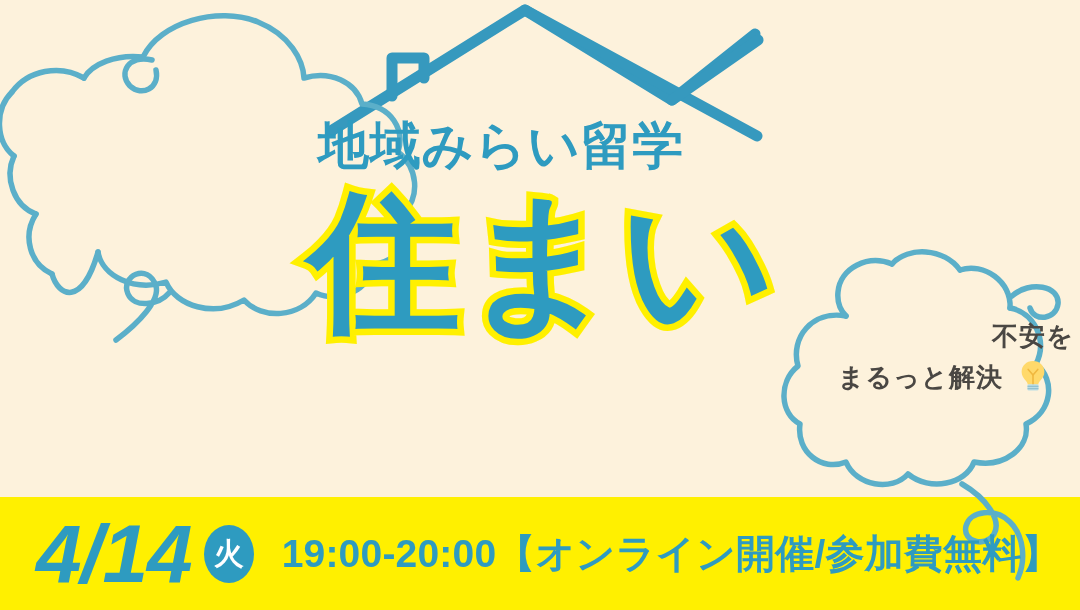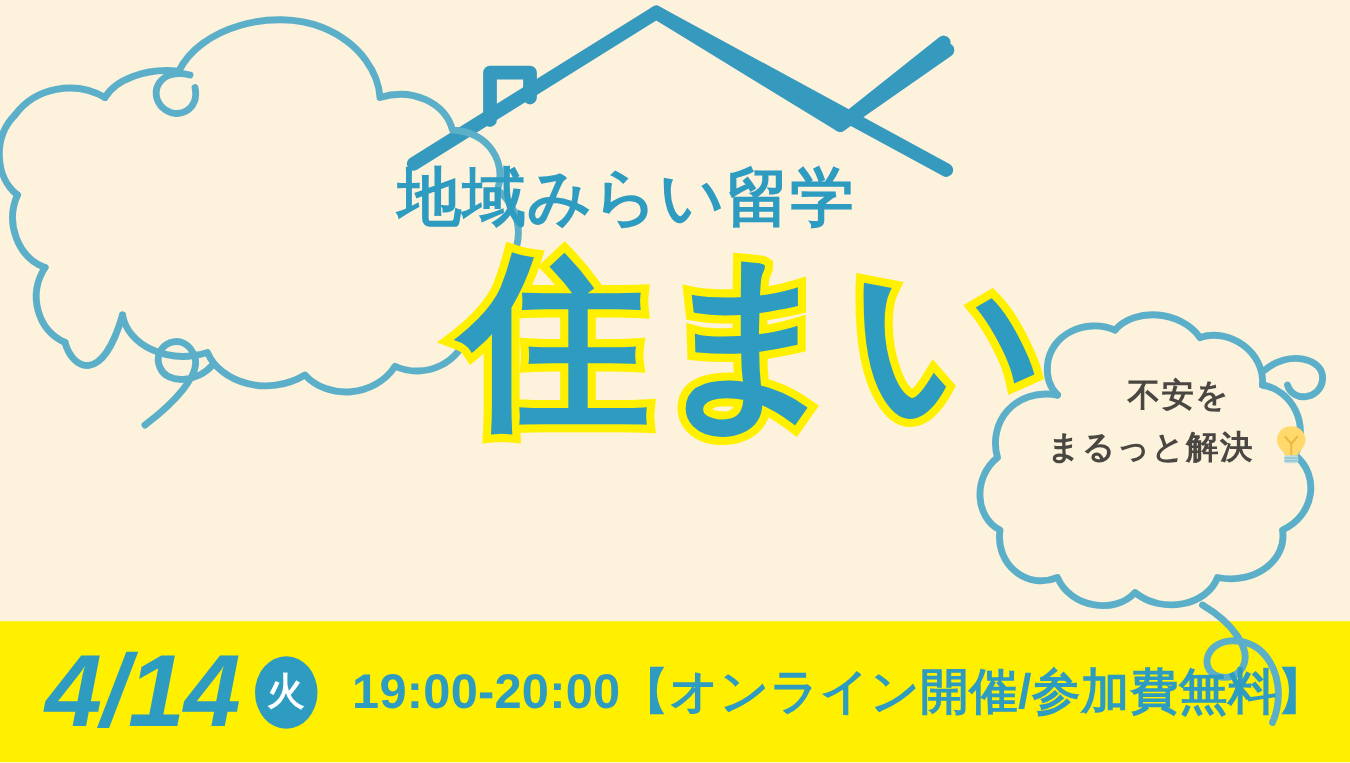--- a/index.html
+++ b/index.html
@@ -47,45 +47,45 @@
     line-height: 1.52;
     letter-spacing: 0.055em;
     text-align: left;
   }
   .bubble-left-text .ln { display: block; white-space: nowrap; }
 
   
   .bubble-right-text {
     position: absolute;
     left: 812px;
-    top: 296px;
+    top: 316px;
     width: 262px;
     color: #4A4743;
     font-size: 26px;
     font-weight: bold;
     line-height: 1.56;
     letter-spacing: 0.045em;
-    text-align: center;
+    text-align: right;
   }
   .bubble-right-text .ln {
     display: block;
     white-space: nowrap;
   }
   .bubble-right-text .ln.with-icon {
     display: flex;
     align-items: center;
     justify-content: center;
     gap: 15px;
   }
 
   
   .headline {
     position: absolute;
     left: 318px;
-    top: 132px;
+    top: 120px;
     width: 520px;
   }
   .kicker {
     color: #2E9BC0;
     font-size: 51px;
     font-weight: bold;
     letter-spacing: 0.015em;
     line-height: 1;
     white-space: nowrap;
   }
@@ -93,21 +93,20 @@
     margin-top: 14px;
     margin-left: -10px;
     color: #2E9BC0;
     font-size: 152px;
     font-weight: bold;
     line-height: 1;
     letter-spacing: 0.015em;
     white-space: nowrap;
     -webkit-text-stroke: 13px #FFF000;
     paint-order: stroke fill;
-    text-align: right;
   }
   .subline {
     margin-top: 10px;
     display: flex;
     align-items: center;
     gap: 0px;
     color: #2E9BC0;
     font-size: 52px;
     font-weight: bold;
     letter-spacing: 0.012em;

